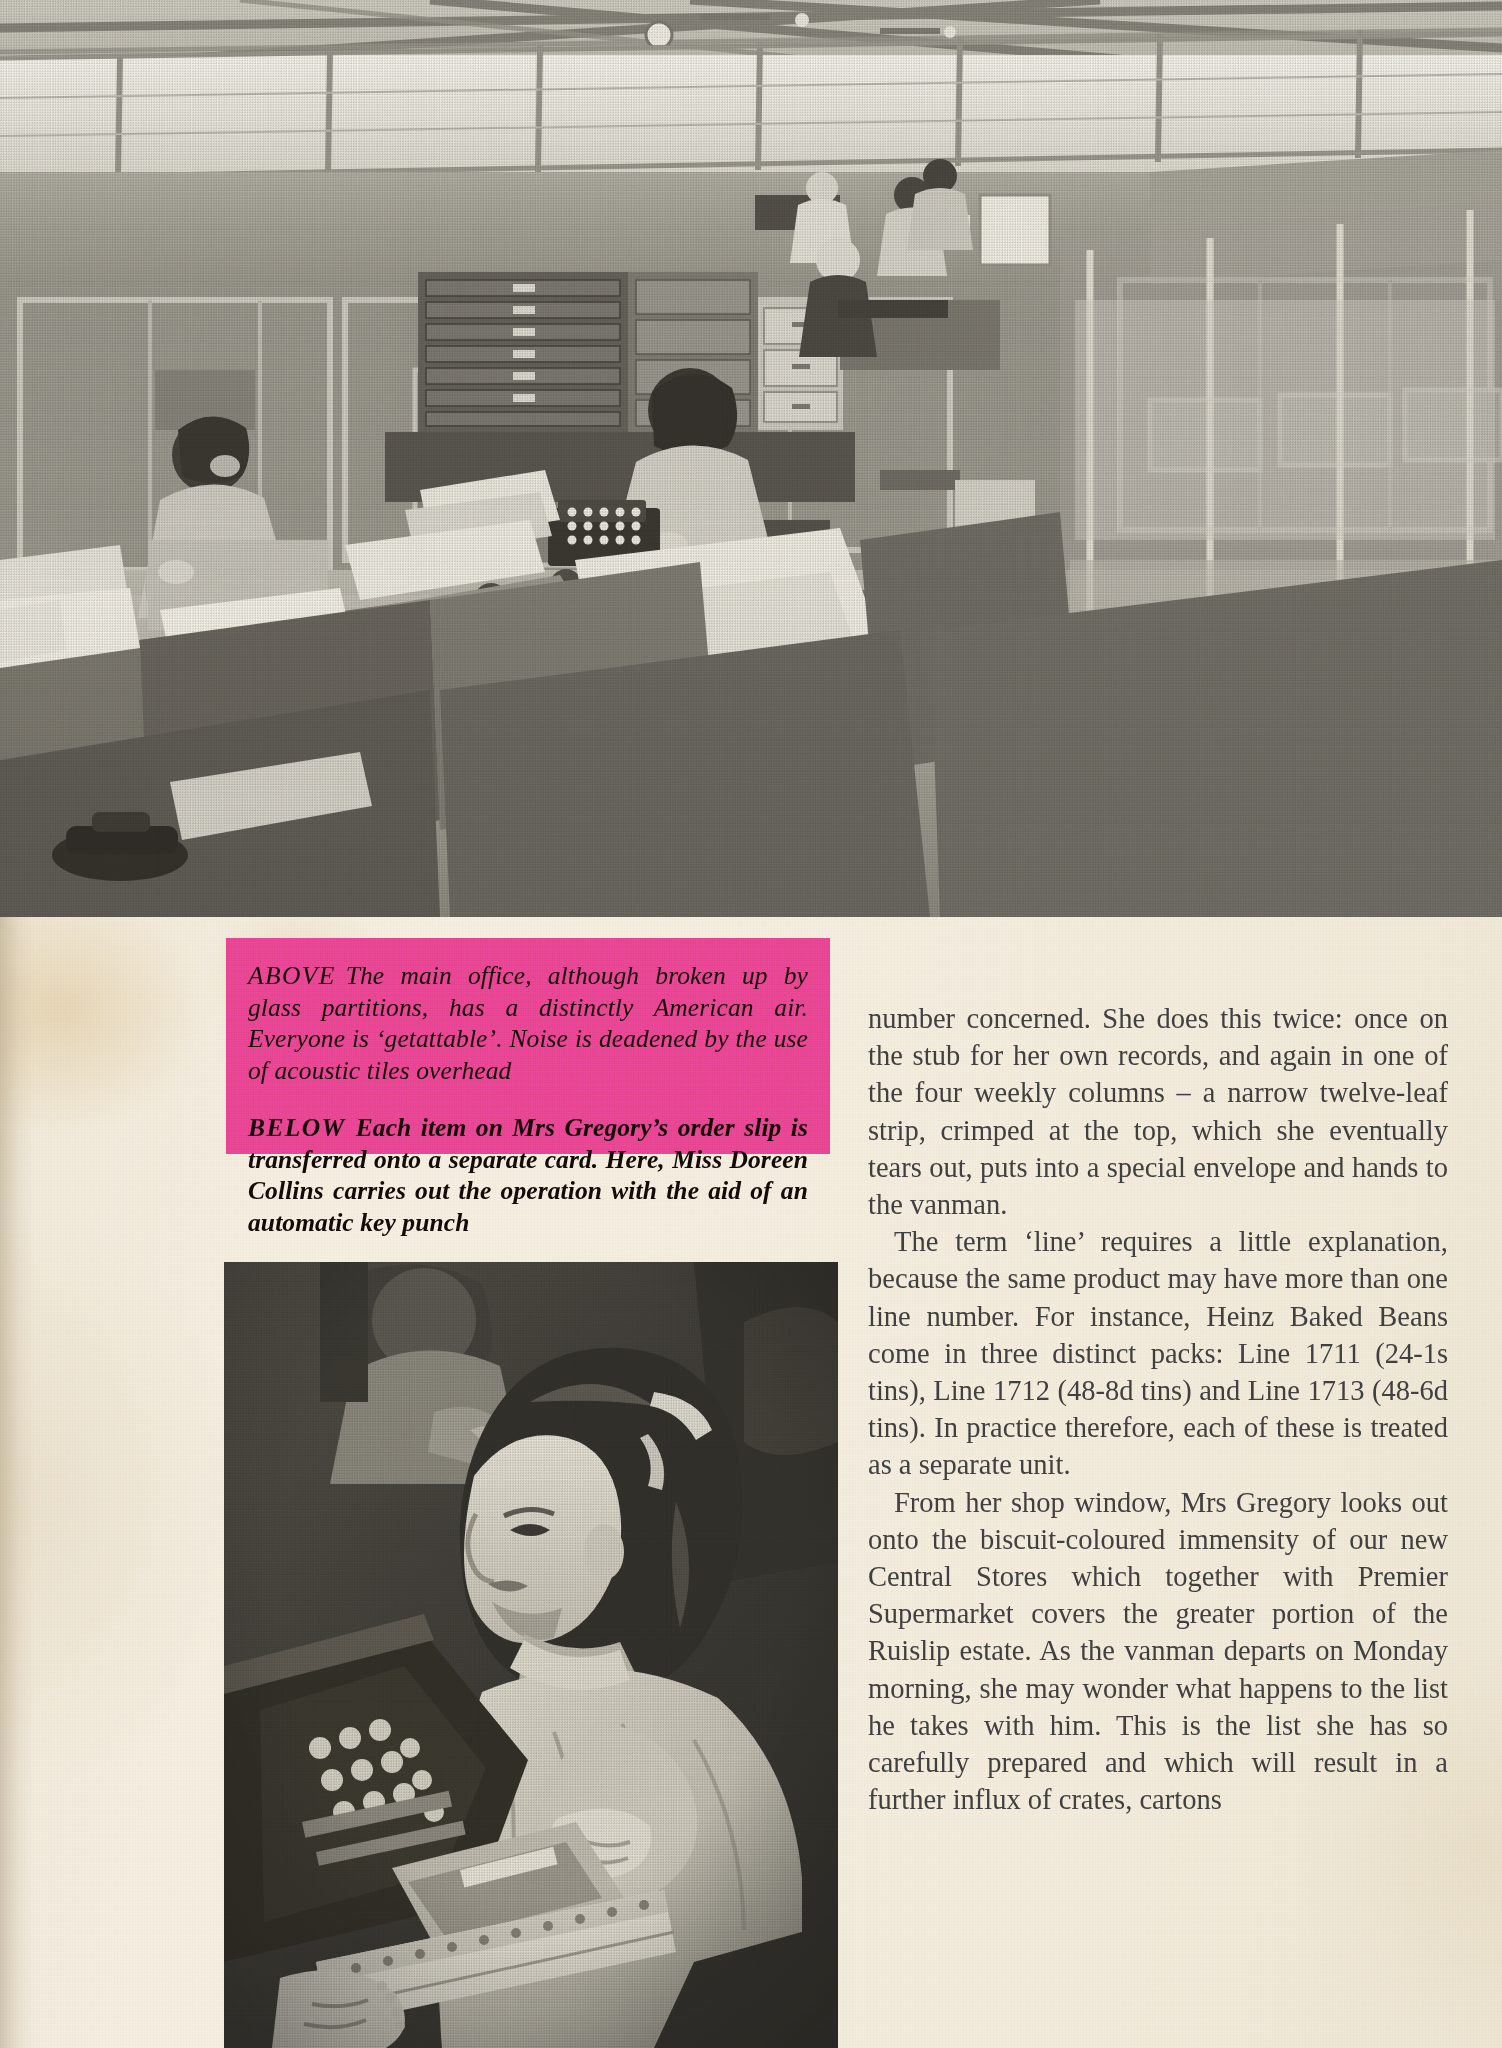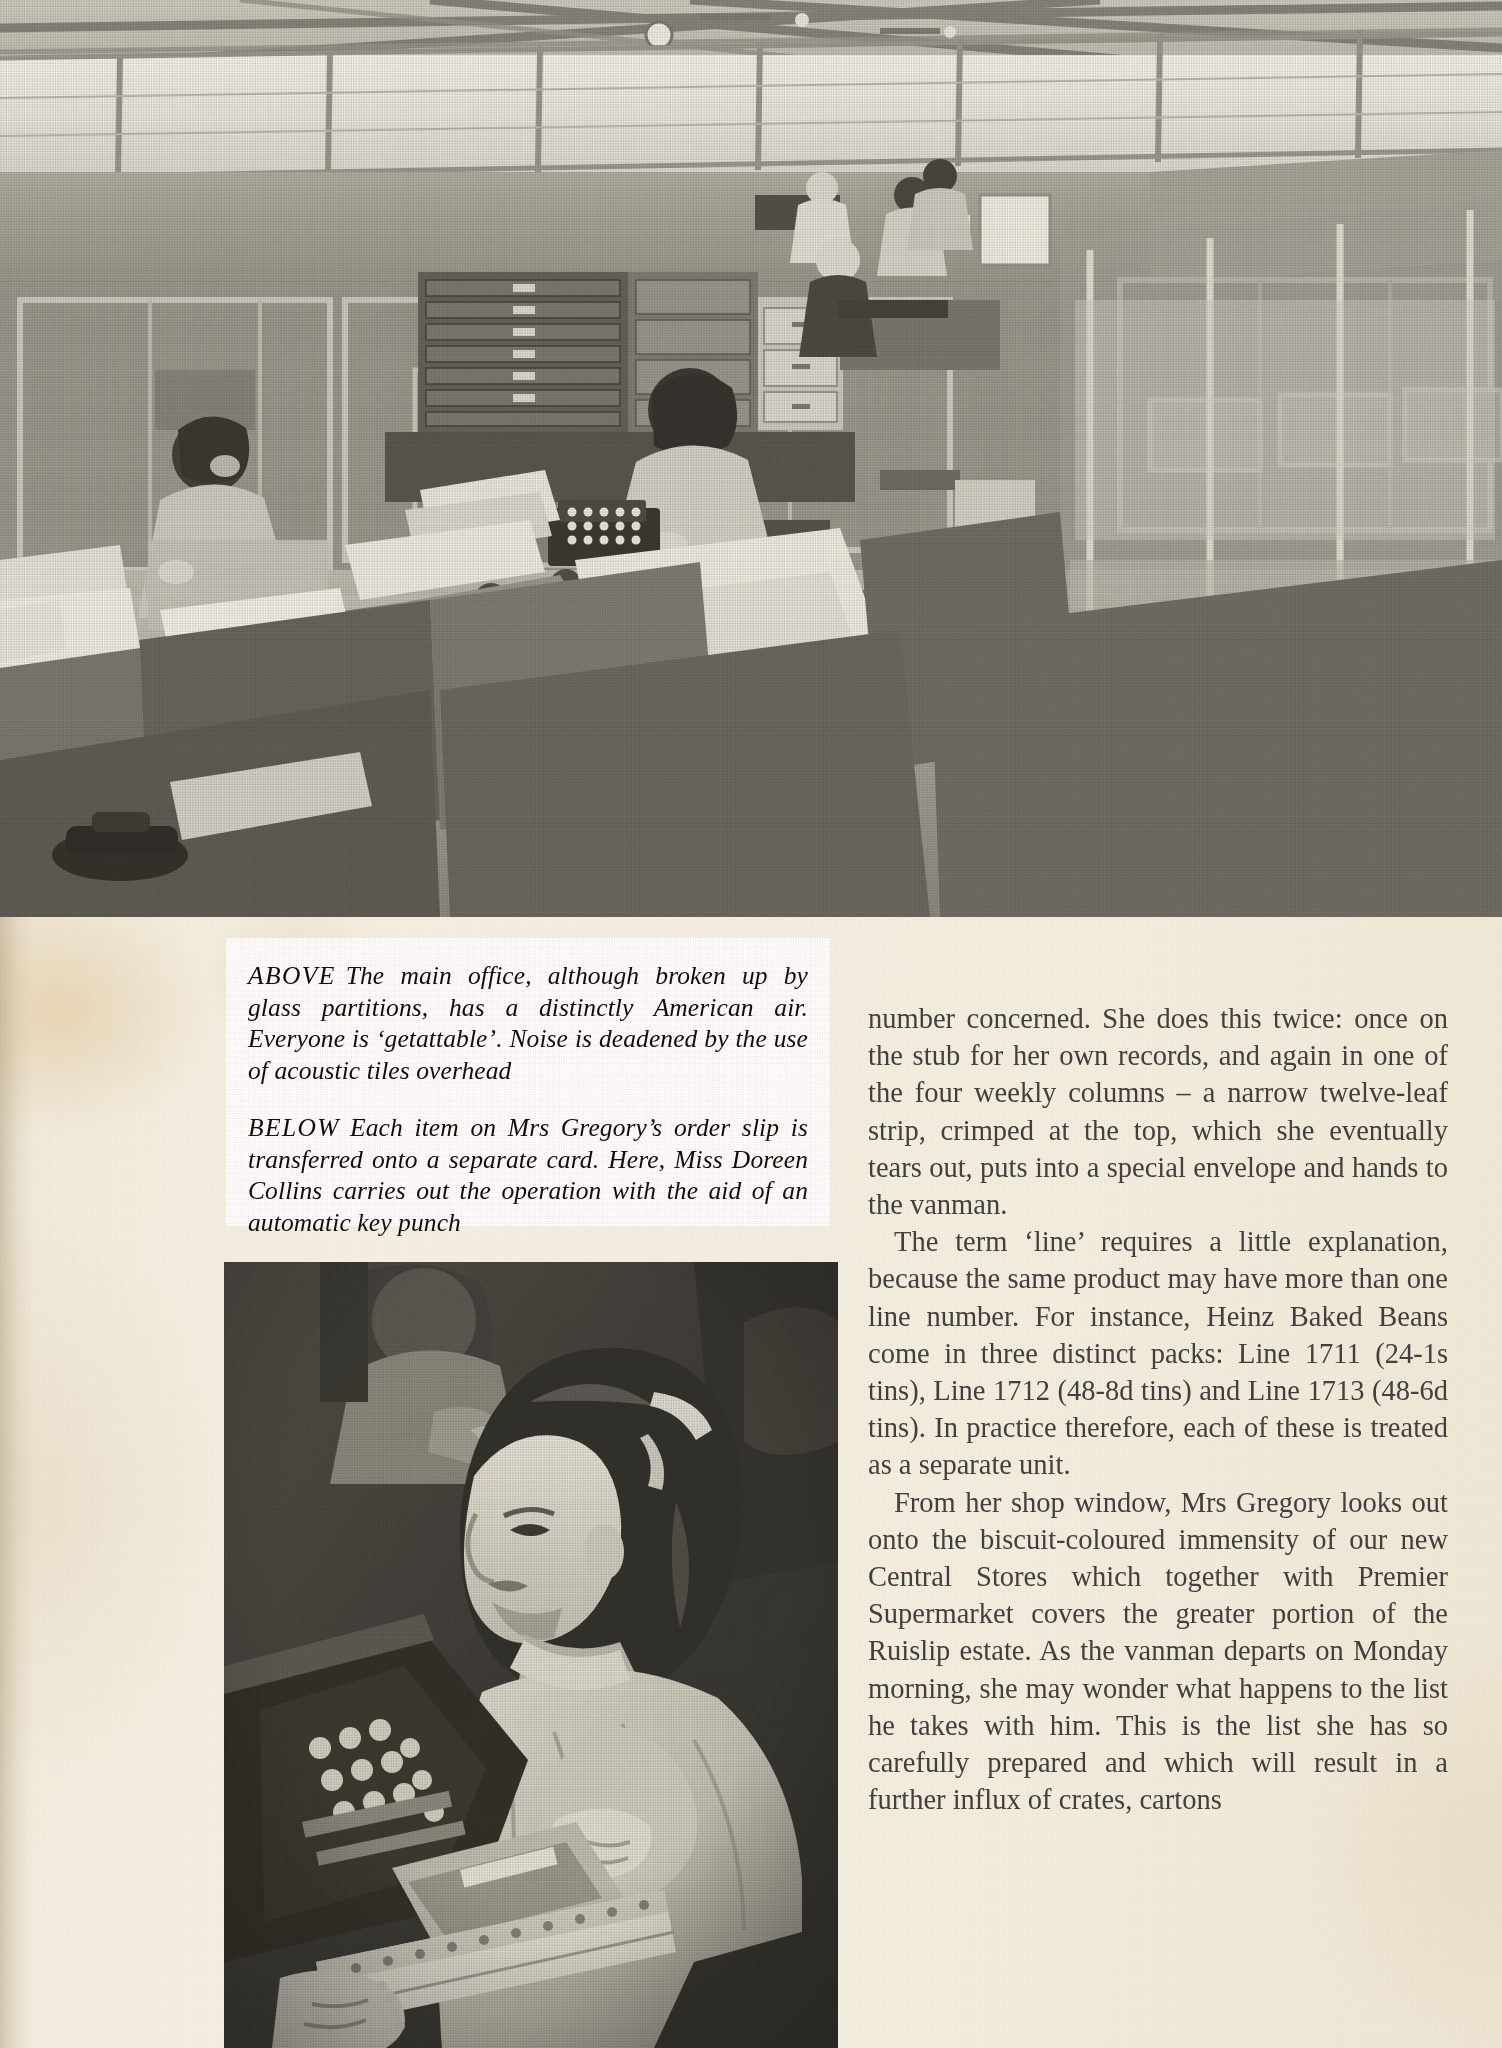--- a/index.html
+++ b/index.html
@@ -83,22 +83,22 @@
     pointer-events: none;
     background: rgba(232,222,198,0.13);
   }
 
   
   .caption-block {
     position: absolute;
     left: 226px;
     top: 938px;
     width: 604px;
-    height: 288px;
-    background: #ffffff;
+    height: 216px;
+    background: #ec4899;
     box-sizing: border-box;
     padding: 22px 22px 22px 22px;
   }
   .caption-block .grain {
     position: absolute;
     left: 0; top: 0; right: 0; bottom: 0;
     pointer-events: none;
     opacity: 0.22;
     background-image:
       repeating-radial-gradient(circle at 1px 1px, rgba(120,20,10,0.55) 0 0.6px, rgba(255,255,255,0) 0.7px 2.4px);
@@ -108,21 +108,21 @@
     position: relative;
     font-family: "Liberation Serif", serif;
     font-style: italic;
     font-size: 25.5px;
     line-height: 31.5px;
     color: #120b08;
     text-align: justify;
     margin: 0 0 26px 0;
     letter-spacing: 0.1px;
   }
-  .caption-para:last-of-type { margin-bottom: 4px; }
+  .caption-para:last-of-type { margin-bottom: 4px; font-weight: bold; }
   .cap-lead {
     font-style: italic;
     letter-spacing: 1.4px;
     margin-right: 10px;
   }
 
   
   .text-col {
     position: absolute;
     left: 868px;

